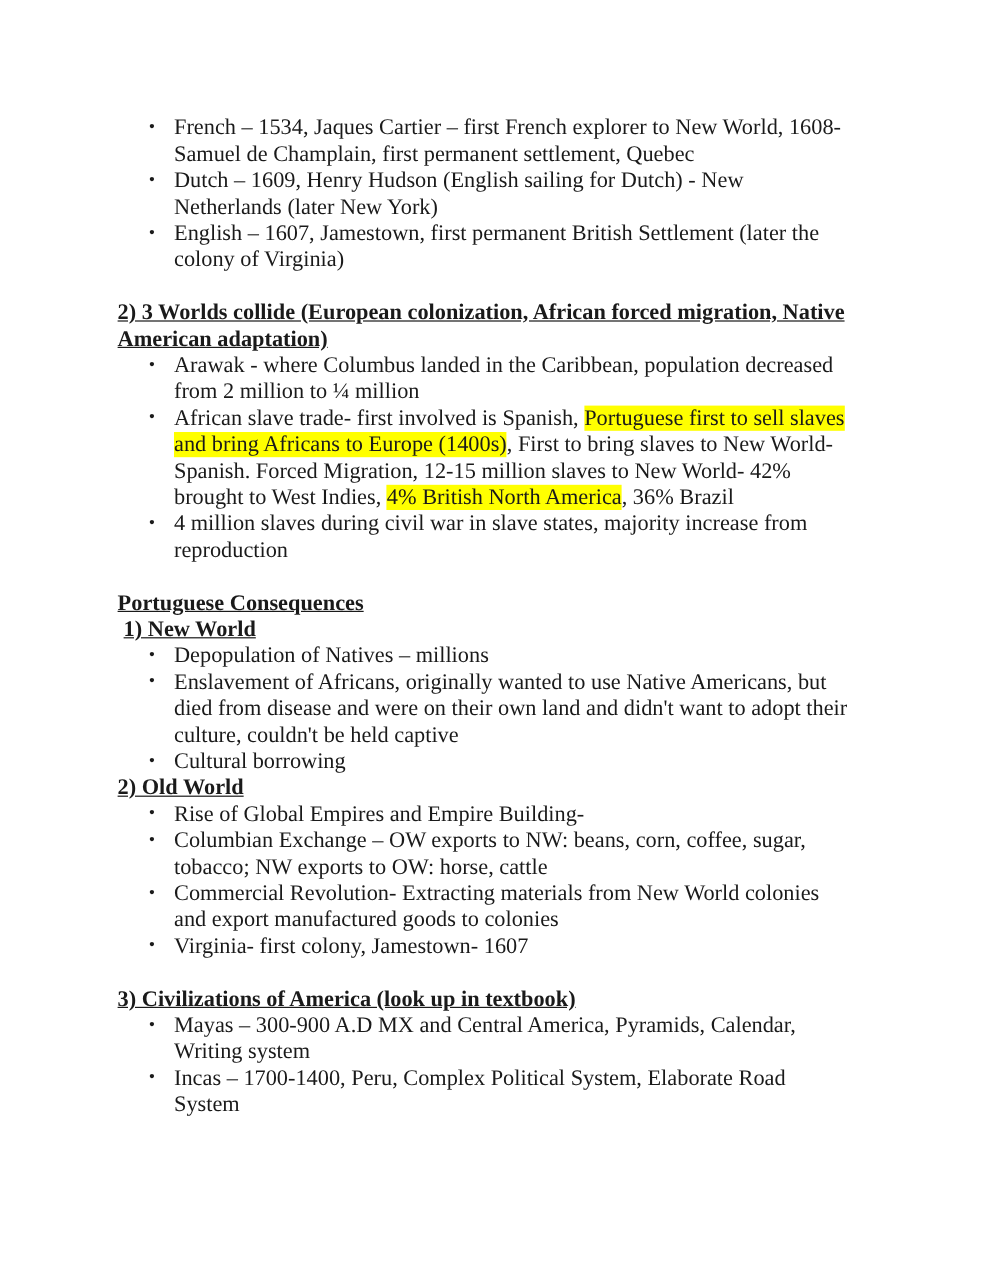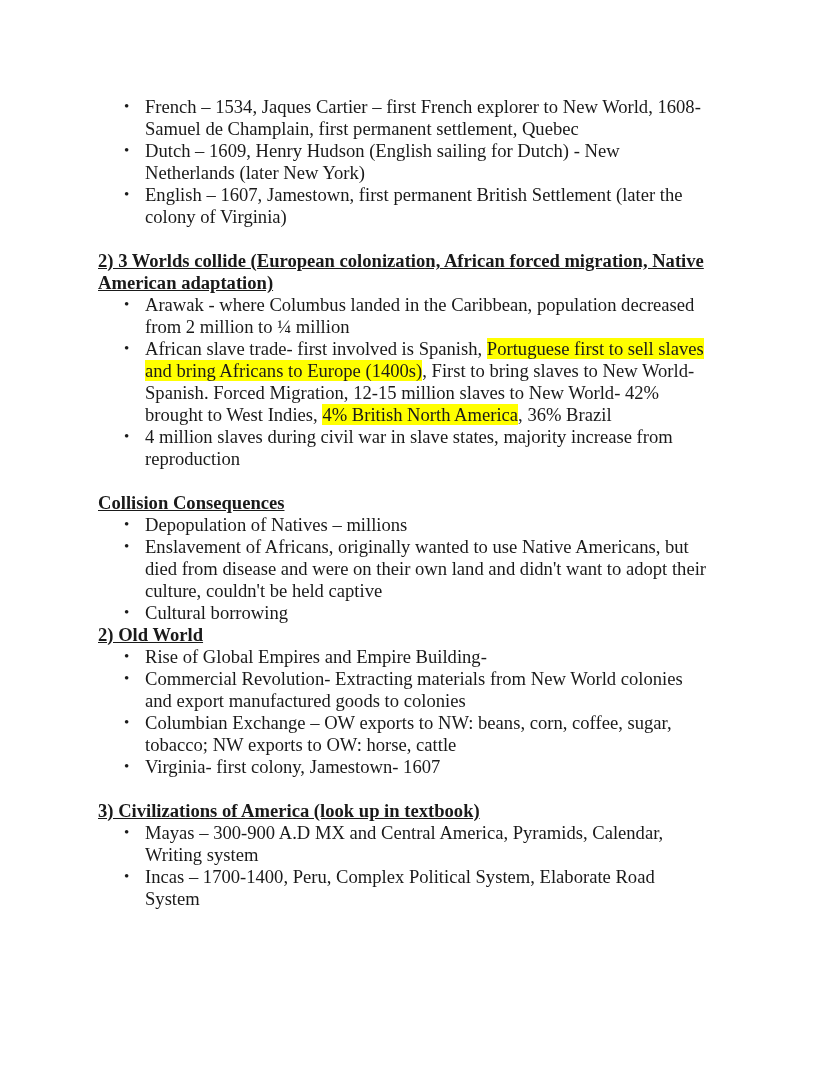--- a/index.html
+++ b/index.html
@@ -80,31 +80,32 @@
         <li><span>French – 1534, Jaques Cartier – first French explorer to New World, 1608-Samuel de Champlain, first permanent settlement, Quebec</span></li>
         <li><span>Dutch – 1609, Henry Hudson (English sailing for Dutch) - New Netherlands (later New York)</span></li>
         <li><span>English – 1607, Jamestown, first permanent British Settlement (later the colony of Virginia)</span></li>
       </ul>
       <p class="heading space-before">2) 3 Worlds collide (European colonization, African forced migration, Native American adaptation)</p>
       <ul class="bullets">
         <li><span>Arawak -  where Columbus landed in the Caribbean, population decreased from 2 million to ¼ million</span></li>
         <li><span>African slave trade-  first involved is Spanish, </span><mark class="hl">Portuguese first to sell slaves and bring Africans to Europe (1400s)</mark><span>, First to bring slaves to New World- Spanish. Forced Migration, 12-15 million slaves to New World- 42% brought to West Indies, </span><mark class="hl">4% British North America</mark><span>, 36% Brazil</span></li>
         <li><span>4 million slaves during civil war in slave states, majority increase from reproduction</span></li>
       </ul>
-      <p class="heading space-before">Collision Consequences</p>
+      <p class="heading space-before">Portuguese Consequences</p>
+      <p class="heading indent1">1) New World</p>
       <ul class="bullets">
         <li><span>Depopulation of Natives – millions</span></li>
         <li><span>Enslavement of Africans, originally wanted to use Native Americans, but died from disease and were on their own land and didn't want to adopt their culture, couldn't be held captive</span></li>
         <li><span>Cultural borrowing</span></li>
       </ul>
       <p class="heading">2) Old World</p>
       <ul class="bullets">
         <li><span>Rise of Global Empires and Empire Building-</span></li>
+        <li><span>Columbian Exchange – OW exports to NW: beans, corn, coffee, sugar, tobacco; NW exports to OW: horse, cattle</span></li>
         <li><span>Commercial Revolution- Extracting materials from New World colonies and export manufactured goods to colonies</span></li>
-        <li><span>Columbian Exchange – OW exports to NW: beans, corn, coffee, sugar, tobacco; NW exports to OW: horse, cattle</span></li>
         <li><span>Virginia- first colony, Jamestown- 1607</span></li>
       </ul>
       <p class="heading space-before">3) Civilizations of America (look up in textbook)</p>
       <ul class="bullets">
         <li><b>Mayas –</b><span> 300-900 A.D MX and Central America, Pyramids, Calendar, Writing system</span></li>
         <li><b>Incas –</b><span> 1700-1400, Peru, Complex Political System, Elaborate Road System</span></li>
       </ul>
     </div>
 </div>
 

